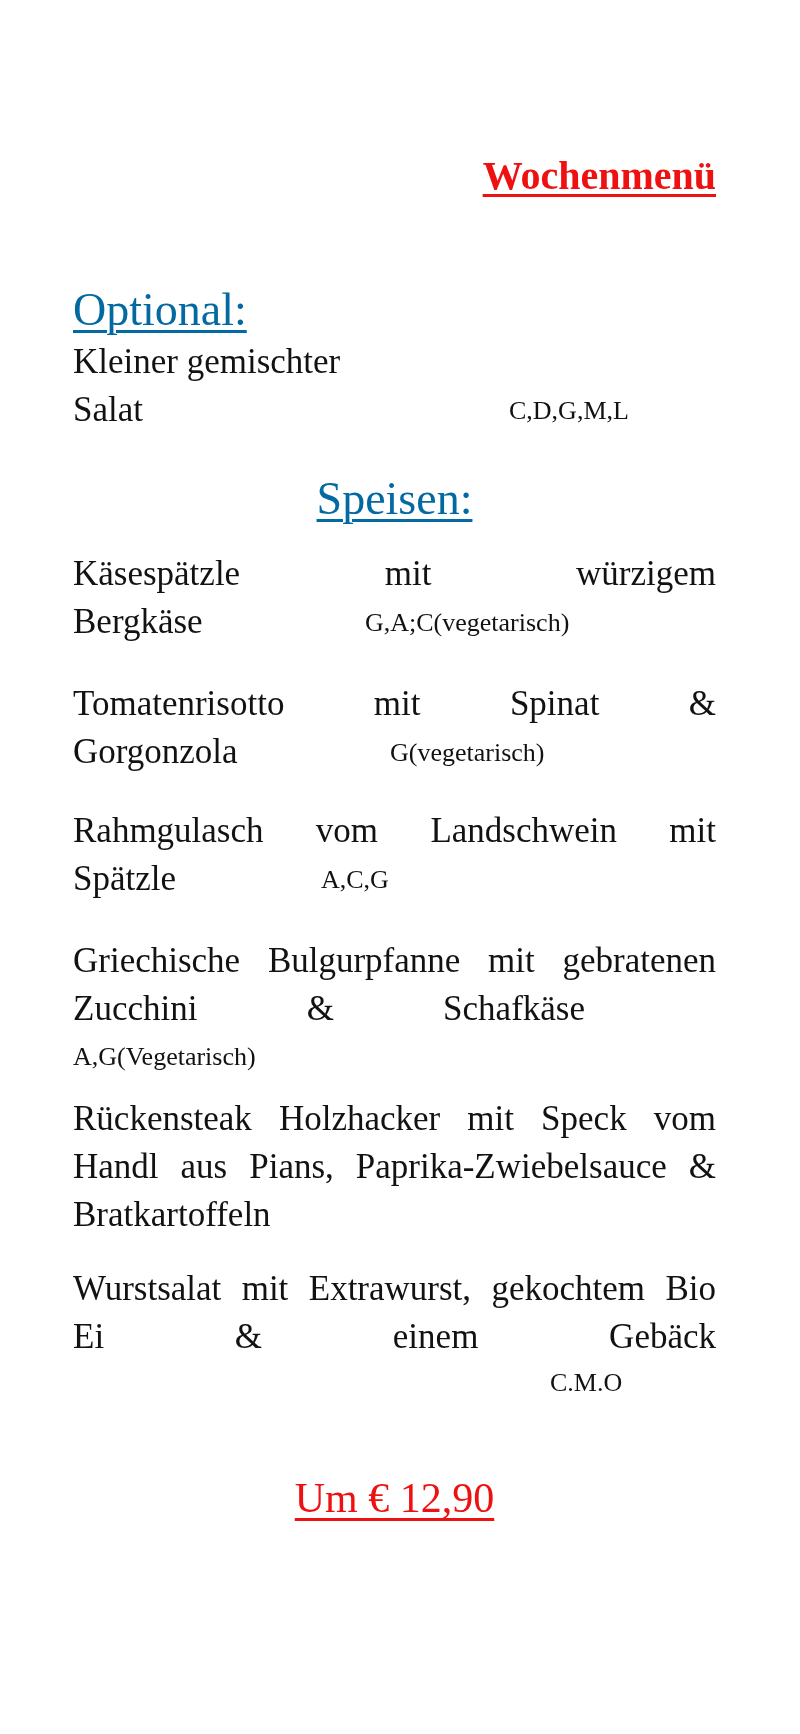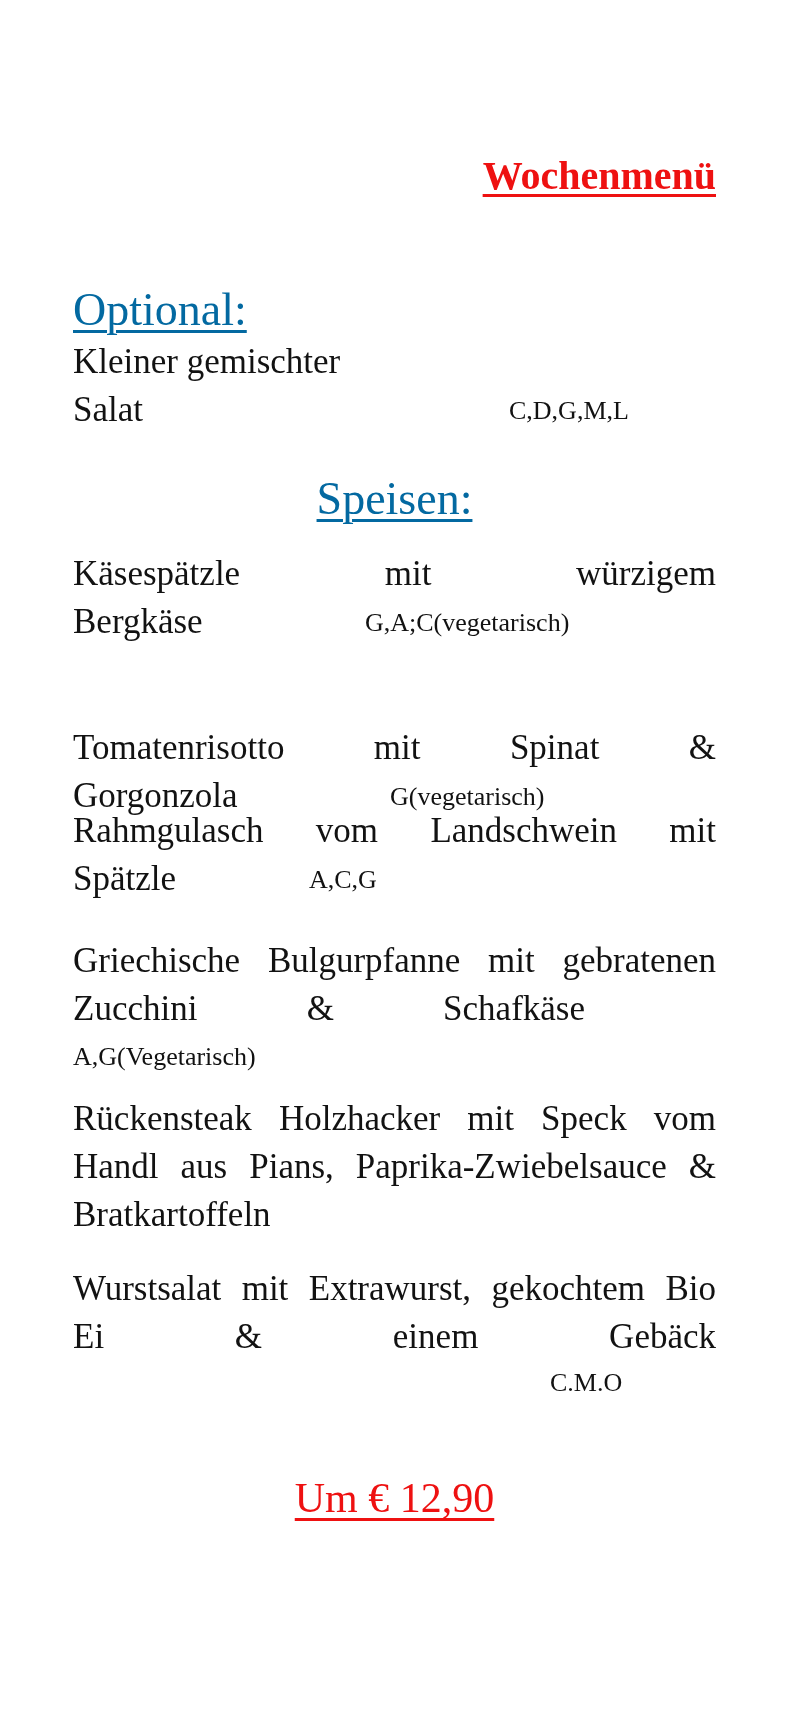--- a/index.html
+++ b/index.html
@@ -44,29 +44,29 @@
     top: 12px;
     font-size: 26px;
     line-height: 26px;
     white-space: nowrap;
   }
   .cmo-line { font-size: 26px; line-height: 44px; padding-left: 477px; }
   .allergen-own-line { font-size: 26px; line-height: 48px; }
   .narrow { width: 512px; }
 
   .dish1 { top: 550px; }
-  .dish2 { top: 680px; margin-top: 44px; }
+  .dish2 { top: 680px; }
   .dish3 { top: 807px; }
   .dish4 { top: 937px; }
   .dish5 { top: 1095px; }
   .dish6 { top: 1265px; }
 
   .code-d1 { left: 277px; margin-left: 15px; }
   .code-d2 { left: 317px; }
-  .code-d3 { left: 236px; }
+  .code-d3 { left: 248px; }
   .code-salat { left: 436px; }
 
   .price {
     top: 1470px;
     text-align: center;
     font-size: 42px;
     line-height: 56px;
     color: #ee1111;
     text-decoration: underline;
     text-decoration-thickness: 2.5px;

